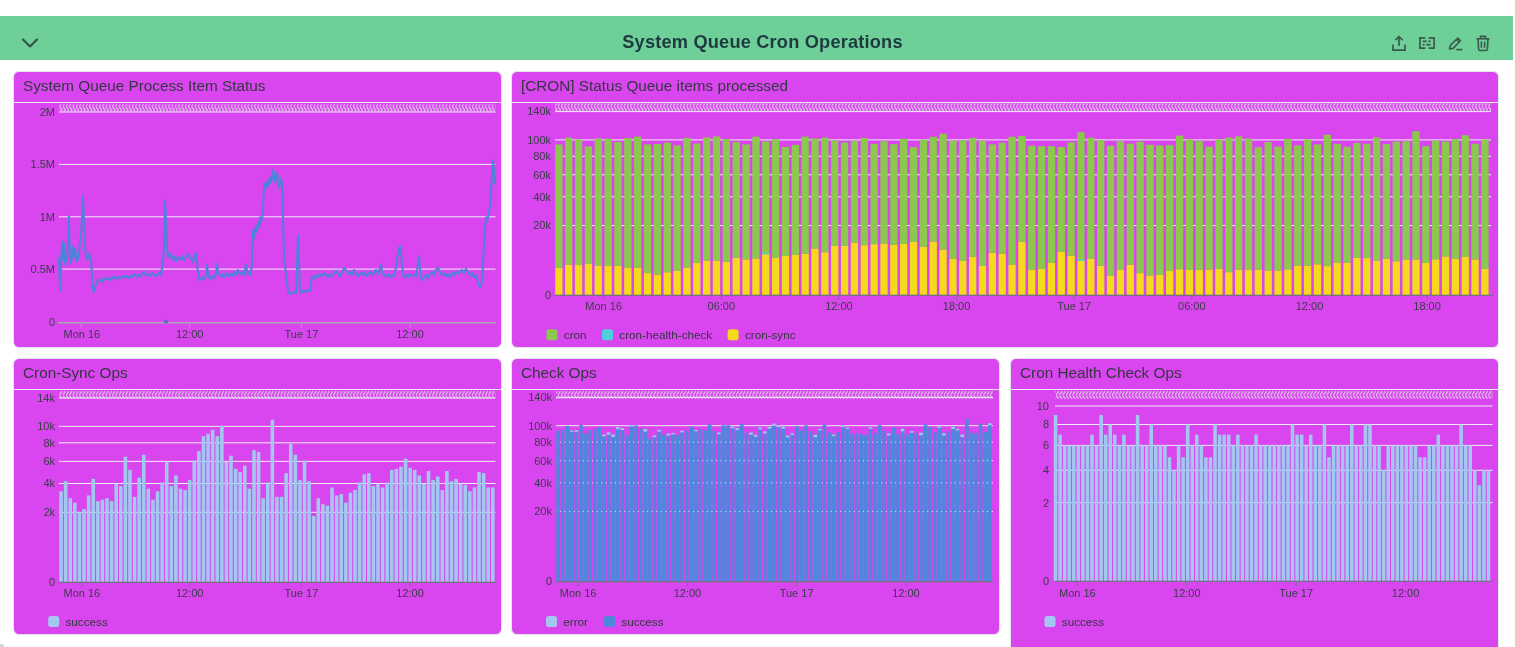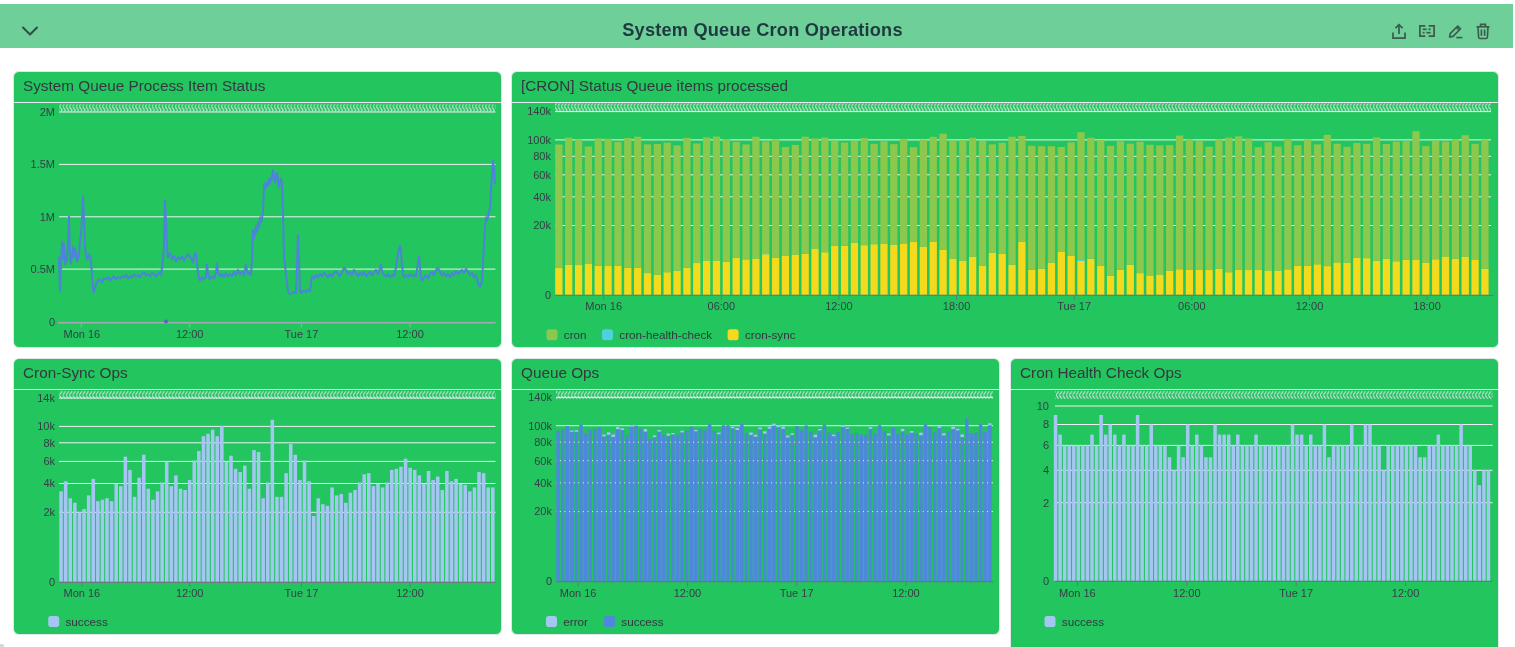--- a/index.html
+++ b/index.html
@@ -1,18 +1,18 @@
 <!DOCTYPE html>
 <html><head><meta charset="utf-8"><style>
 html,body{margin:0;padding:0;}
 body{width:1515px;height:647px;background:#fff;font-family:"Liberation Sans",sans-serif;position:relative;overflow:hidden;}
-.hdr{position:absolute;left:0;top:4px;width:1513px;height:44px;background:#6ecf98;}
+.hdr{position:absolute;left:0;top:16px;width:1513px;height:44px;background:#6ecf98;}
 .hdr h1{margin:0;position:absolute;left:12px;right:0;top:16px;text-align:center;font-size:18.2px;font-weight:700;color:#1e3a40;letter-spacing:.2px;}
 .hicon{position:absolute;top:19px;}
-.panel{position:absolute;background:#22c55e;border:1px solid #e2e5ec;border-radius:6px;box-sizing:border-box;}
+.panel{position:absolute;background:#d946ef;border:1px solid #e2e5ec;border-radius:6px;box-sizing:border-box;}
 .ptitle{position:absolute;left:0;top:0;right:0;height:30px;border-bottom:1px solid #e9ebf1;}
 .ptitle span{position:absolute;left:9px;top:5px;font-size:15.3px;color:#343741;}
 svg.ch{position:absolute;}
 text{font-family:"Liberation Sans",sans-serif;}
 .blb{position:absolute;left:-3px;top:644px;width:7px;height:7px;background:#d3d6dc;border-radius:2px;}
 </style></head><body>
 <div class="hdr">
     <h1>System Queue Cron Operations</h1>
     <svg class="hicon" style="left:21px;top:20px" width="18" height="14" viewBox="0 0 18 14">
       <path d="M2 3.5 L9 10.5 L16 3.5" fill="none" stroke="#2e4f44" stroke-width="2.1" stroke-linecap="round" stroke-linejoin="round"></path>
@@ -59,21 +59,21 @@
       <span>[CRON] Status Queue items processed</span>
     </div>
   </div>
 <div class="panel" style="left:13px;top:358px;width:489px;height:277px">
     <div class="ptitle">
       <span>Cron-Sync Ops</span>
     </div>
   </div>
 <div class="panel" style="left:511px;top:358px;width:489px;height:277px">
     <div class="ptitle">
-      <span>Queue Ops</span>
+      <span>Check Ops</span>
     </div>
   </div>
 <div class="panel" style="left:1010px;top:358px;width:489px;height:312px">
     <div class="ptitle">
       <span>Cron Health Check Ops</span>
     </div>
   </div>
 <svg class="ch" style="left:14px;top:102px" width="487" height="245" viewBox="14 102 487 245">
     <defs>
       <pattern id="hx1" width="3.3" height="7.6" patternUnits="userSpaceOnUse">

